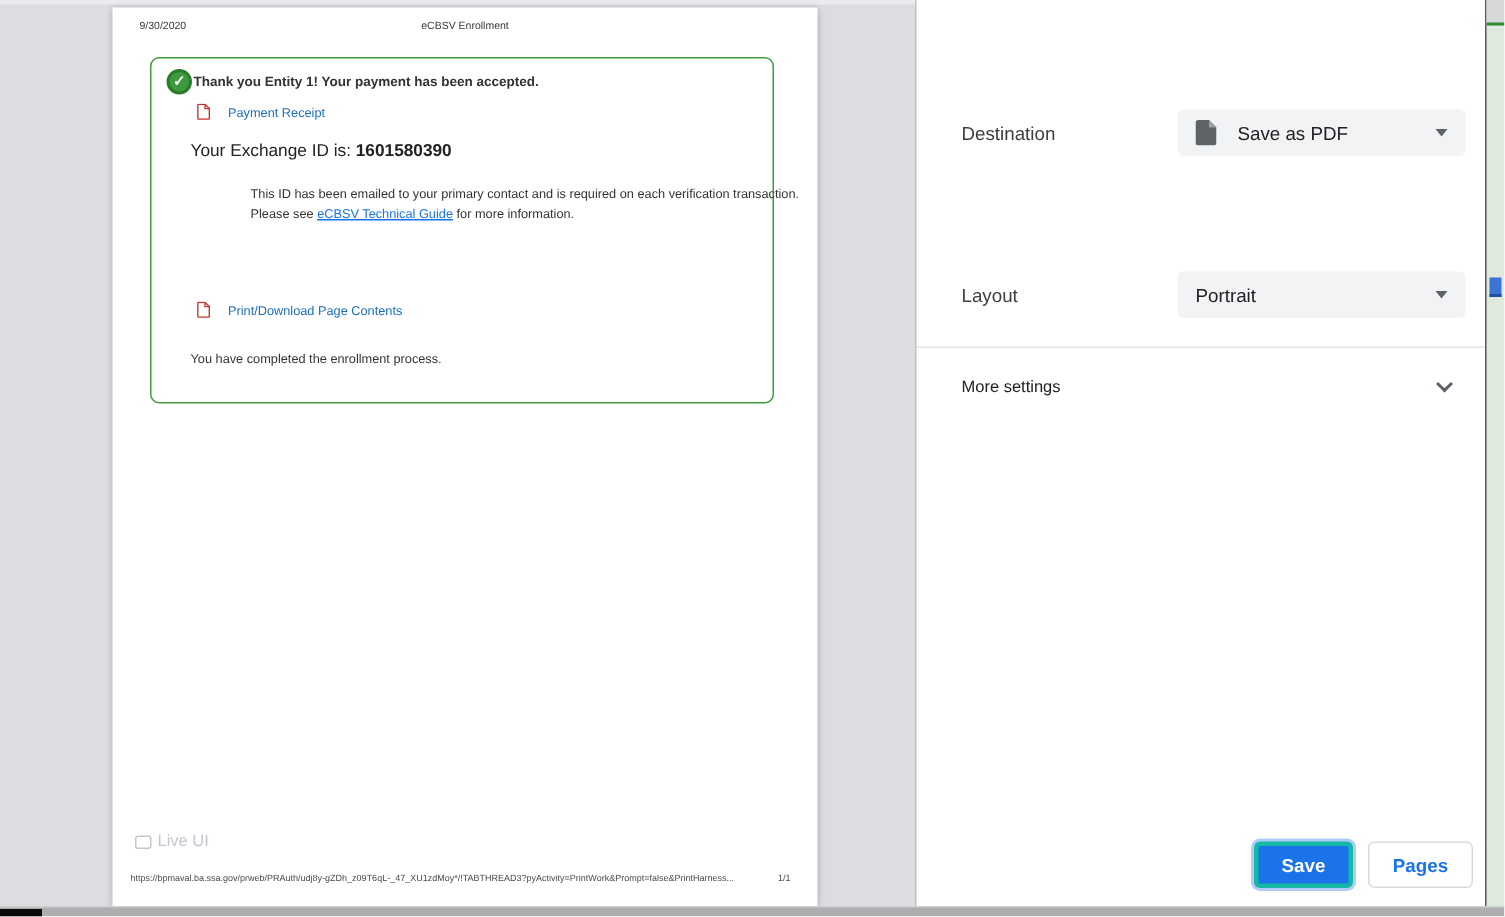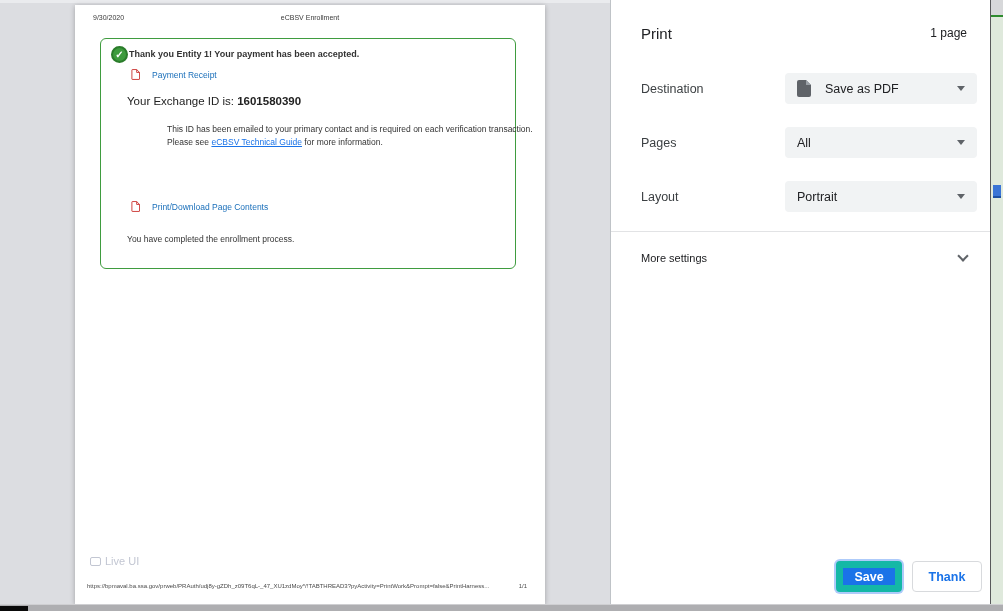--- a/index.html
+++ b/index.html
@@ -70,21 +70,21 @@
   .dd-caret { width:0; height:0; border-left:4px solid transparent; border-right:4px solid transparent; border-top:5px solid #5f6368; }
   .dd-doc-icon { margin-right:14px; display:flex; }
 
   .panel-divider { position:absolute; left:0; top:231px; width:100%; height:1px; background:#e2e3e5; }
 
   .more-settings { position:absolute; left:30px; right:23px; top:245px; height:26px; display:flex; justify-content:space-between; align-items:center; cursor:pointer; }
   .more-settings-label { font-size:11px; color:#202124; }
   .chevron-down { width:8px; height:8px; border-right:2px solid #5f6368; border-bottom:2px solid #5f6368; transform:rotate(45deg); margin-top:-4px; }
 
   .btn { position:absolute; top:561px; height:31px; border-radius:4px; font-family:"Liberation Sans",sans-serif; font-size:12.5px; font-weight:600; cursor:pointer; }
-  .btn-save { left:225px; width:66px; background:#1a73e8; color:#fff; border:7px solid #14b8a6; box-shadow:0 0 0 2px #aecbfa; }
+  .btn-save { left:225px; width:66px; background:#1a73e8; color:#fff; border:3px solid #14b8a6; box-shadow:0 0 0 2px #aecbfa; }
   .btn-cancel { left:301px; width:70px; background:#fff; color:#1a73e8; border:1px solid #d8dadd; }
 
   
   .edge-strip { position:absolute; left:990px; top:0; width:13px; height:604px; background:#dfe9dc; border-left:1px solid #58595b; }
   .edge-strip-top { position:absolute; left:0; top:0; width:100%; height:17px; background:#d7d8da; border-bottom:2px solid #2e8b2e; }
   .edge-strip-link { position:absolute; left:2px; top:185px; width:8px; height:13px; background:#3a74d6; border-bottom:2px solid #1d4fa3; }
 
   
   .bottom-bar { position:absolute; left:0; top:604px; width:1003px; height:7px; background:#aeaeb1; border-top:1px solid #cfcfd2; }
   .bottom-bar-black { position:absolute; left:0; top:1px; width:28px; height:6px; background:#0a0a0a; }
@@ -144,64 +144,53 @@
       </div>
 
       <div class="pv-footer">
         <span class="pv-footer-url">https://bpmaval.ba.ssa.gov/prweb/PRAuth/udj8y-gZDh_z09T6qL-_47_XU1zdMoy*/!TABTHREAD3?pyActivity=PrintWork&amp;Prompt=false&amp;PrintHarness...</span>
         <span class="pv-footer-page">1/1</span>
       </div>
     </div>
   </div>
 
   <div class="print-panel">
-    <div class="panel-header">
-      <span class="panel-title">Print</span>
-      <span class="page-count">1 page</span>
-    </div>
 
     <div class="field-row row-destination">
       <span class="field-label">Destination</span>
       <div class="dropdown">
         <span class="dd-doc-icon">
           <svg width="14" height="17" viewBox="0 0 14 17">
               <path d="M2 0h7l5 5v10a2 2 0 0 1 -2 2H2a2 2 0 0 1 -2 -2V2a2 2 0 0 1 2 -2z" fill="#5f6368"></path>
               <path d="M9 0l5 5H9z" fill="#9aa0a6"></path>
             </svg>
         </span>
         <span class="dd-value">Save as PDF</span>
         <span class="dd-caret"></span>
       </div>
     </div>
 
-    <div class="field-row row-pages">
-      <span class="field-label">Pages</span>
-      <div class="dropdown">
-        <span class="dd-value">All</span>
-        <span class="dd-caret"></span>
-      </div>
-    </div>
 
     <div class="field-row row-layout">
       <span class="field-label">Layout</span>
       <div class="dropdown">
         <span class="dd-value">Portrait</span>
         <span class="dd-caret"></span>
       </div>
     </div>
 
     <div class="panel-divider"></div>
 
     <div class="more-settings">
       <span class="more-settings-label">More settings</span>
       <span class="chevron-down"></span>
     </div>
 
     <button class="btn btn-save">Save</button>
-    <button class="btn btn-cancel">Thank</button>
+    <button class="btn btn-cancel">Pages</button>
   </div>
 
   <div class="edge-strip">
     <div class="edge-strip-top"></div>
     <div class="edge-strip-link"></div>
   </div>
 
   <div class="bottom-bar">
     <div class="bottom-bar-black"></div>
   </div>

